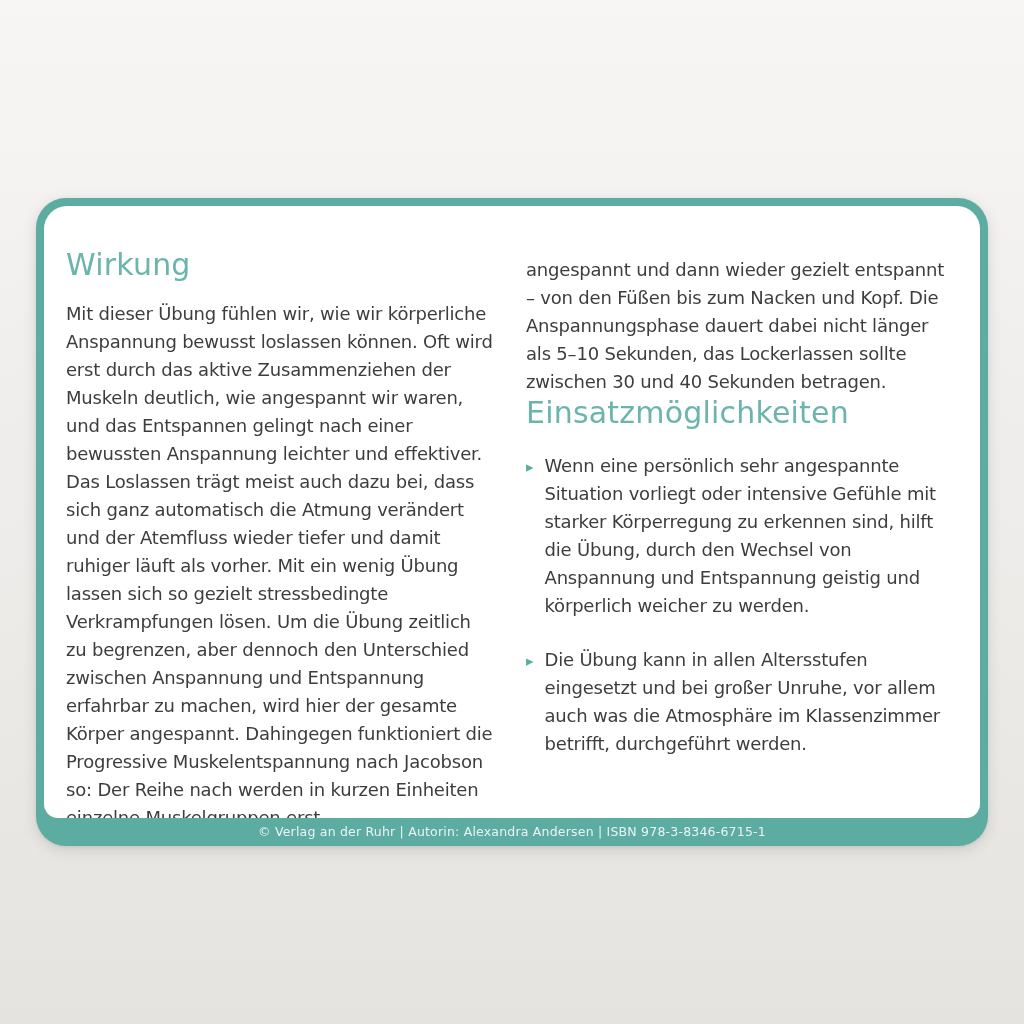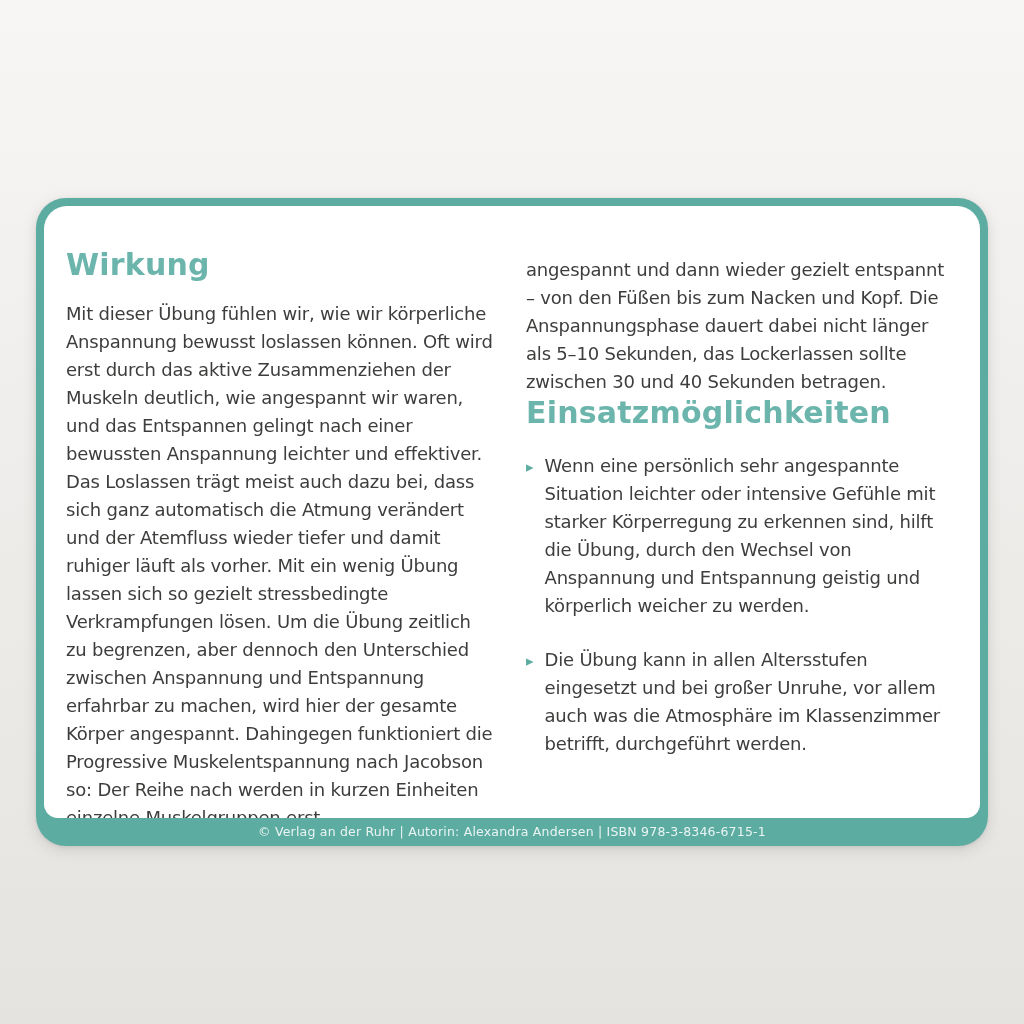--- a/index.html
+++ b/index.html
@@ -42,21 +42,21 @@
     gap: 32px;
     overflow: hidden;
   }
   .col {
     flex: 1 1 0;
     min-width: 0;
   }
   .heading {
     font-size: 30px;
     line-height: 34px;
-    font-weight: 700;
+    font-weight: 400;
     color: #6bb5ac;
     letter-spacing: 0.2px;
     margin: 0;
   }
   .heading-left {
     margin-top: 42px;
     margin-bottom: 18px;
   }
   .heading-right {
     margin-bottom: 22px;
@@ -118,21 +118,21 @@
         <p class="body-text">Mit dieser Übung fühlen wir, wie wir körperliche Anspannung bewusst loslassen können. Oft wird erst durch das aktive Zusammenziehen der Muskeln deutlich, wie angespannt wir waren, und das Entspannen gelingt nach einer bewussten Anspannung leichter und effektiver. Das Loslassen trägt meist auch dazu bei, dass sich ganz automatisch die Atmung verändert und der Atemfluss wieder tiefer und damit ruhiger läuft als vorher. Mit ein wenig Übung lassen sich so gezielt stressbedingte Verkrampfungen lösen. Um die Übung zeitlich zu begrenzen, aber dennoch den Unterschied zwischen Anspannung und Entspannung erfahrbar zu machen, wird hier der gesamte Körper angespannt. Dahingegen funktioniert die Progressive Muskelentspannung nach Jacobson so: Der Reihe nach werden in kurzen Einheiten einzelne Muskelgruppen erst</p>
       </div>
 
       <div class="col">
         <p class="body-text continuation">angespannt und dann wieder gezielt entspannt – von den Füßen bis zum Nacken und Kopf. Die Anspannungsphase dauert dabei nicht länger als 5–10 Sekunden, das Lockerlassen sollte zwischen 30 und 40 Sekunden betragen.</p>
 
         <h1 class="heading heading-right">Einsatzmöglichkeiten</h1>
 
         <div class="bullet">
           <span class="bullet-marker">▸</span>
-          <span class="body-text bullet-text">Wenn eine persönlich sehr angespannte Situation leichter oder intensive Gefühle mit starker Körperregung zu erkennen sind, hilft die Übung, durch den Wechsel von Anspannung und Entspannung geistig und körperlich weicher zu werden.</span>
+          <span class="body-text bullet-text">Wenn eine persönlich sehr angespannte Situation vorliegt oder intensive Gefühle mit starker Körperregung zu erkennen sind, hilft die Übung, durch den Wechsel von Anspannung und Entspannung geistig und körperlich weicher zu werden.</span>
         </div>
 
         <div class="bullet">
           <span class="bullet-marker">▸</span>
           <span class="body-text bullet-text">Die Übung kann in allen Altersstufen eingesetzt und bei großer Unruhe, vor allem auch was die Atmosphäre im Klassenzimmer betrifft, durchgeführt werden.</span>
         </div>
       </div>
 
     </div>
 

